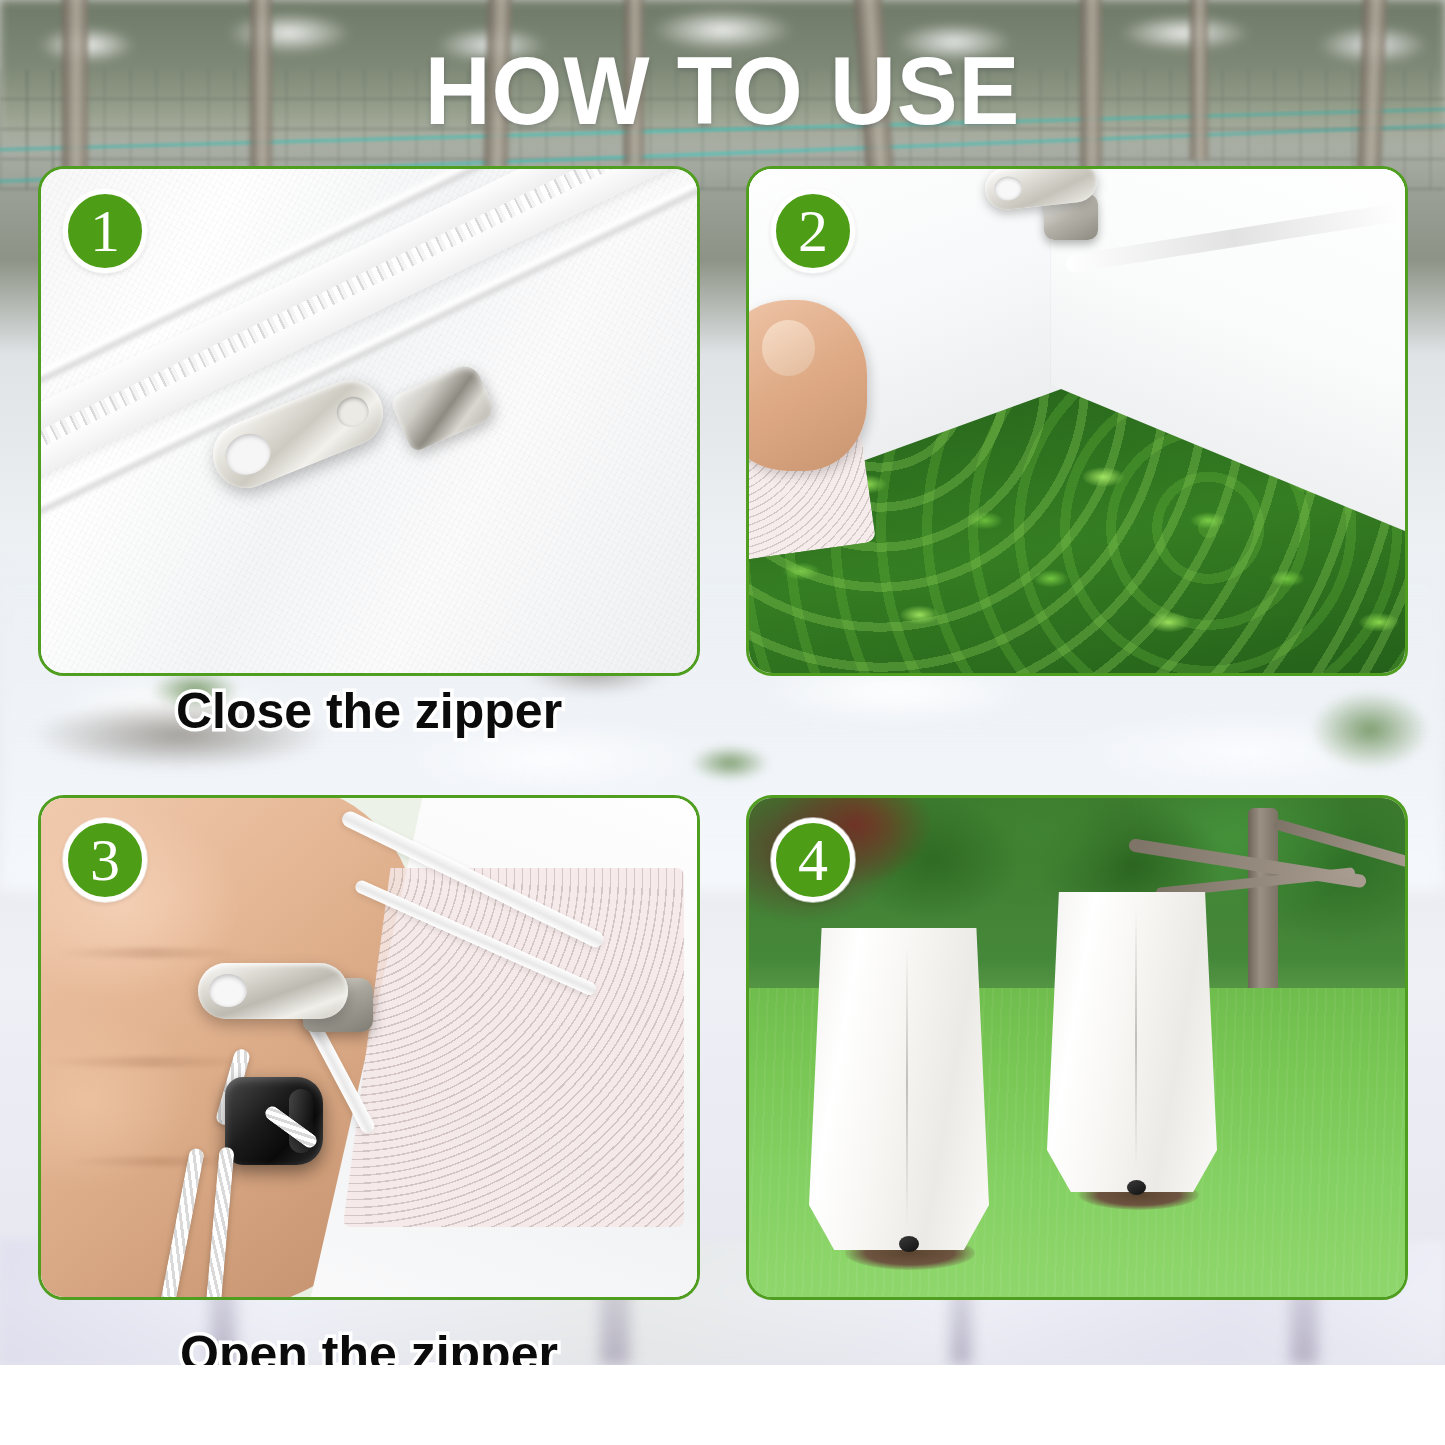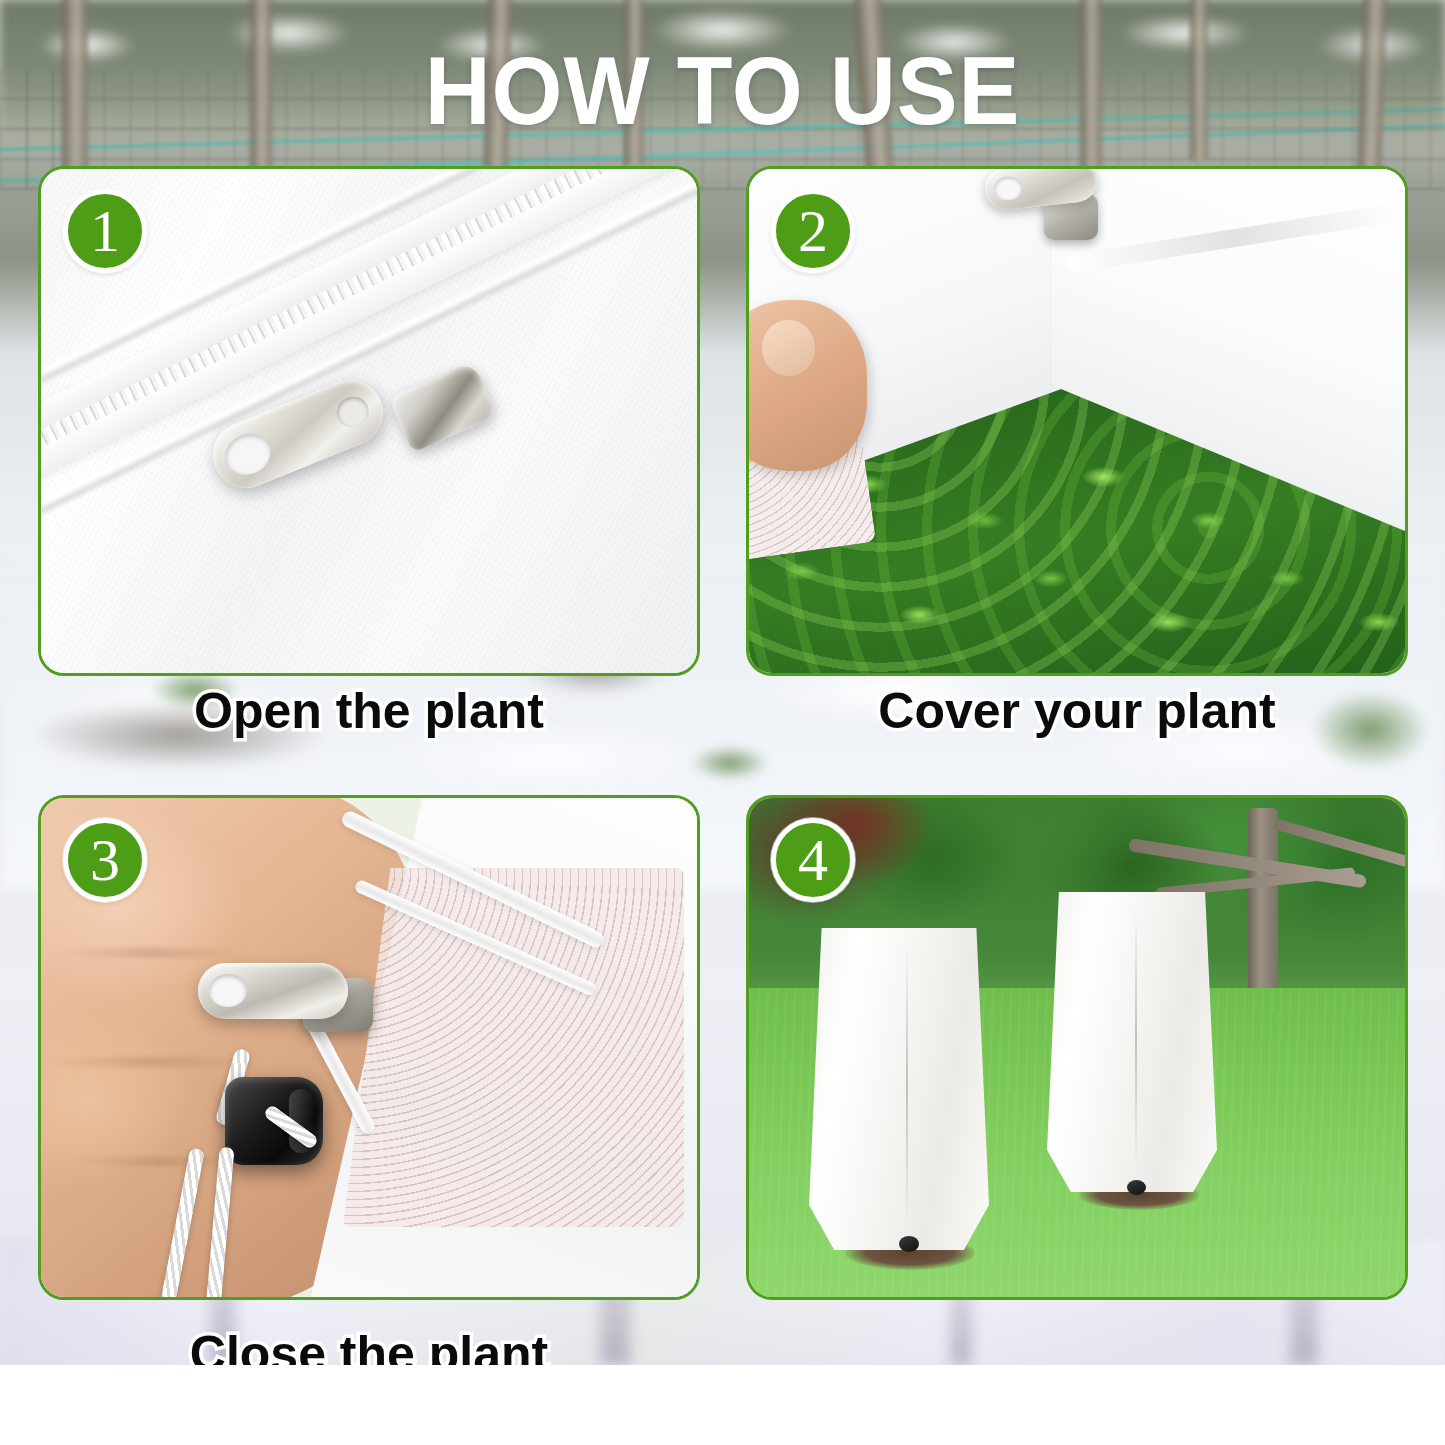--- a/index.html
+++ b/index.html
@@ -495,40 +495,39 @@
       <div class="zip-seam" style="top:44%; transform:rotate(-26deg); transform-origin:left center;"></div>
       <div class="zip-tape">
         <div class="zip-teeth"></div>
       </div>
       <div class="zip-seam" style="top:70%; transform:rotate(-26deg); transform-origin:left center;"></div>
       <div class="slider-body" style="left:356px; top:208px; transform:rotate(-24deg);"></div>
       <div class="puller" style="left:168px; top:232px; transform:rotate(-22deg);"></div>
     </div>
     <div class="badge badge-pos">1</div>
   </div>
-  <div class="caption" style="left:38px; top:682px; width:662px;">Open the plant</div>
+  <div class="caption" style="left:38px; top:682px; width:662px;">Close the zipper</div>
 
   <div class="panel" style="left:746px; top:166px; width:662px; height:510px;">
     <div class="panel-photo">
       <div class="p2-white"></div>
       <div class="p2-plant">
         <div class="p2-leafdots"></div>
       </div>
       <div class="p2-flapL"></div>
       <div class="p2-flapR"></div>
       <div class="p2-mesh"></div>
       <div class="p2-hand"></div>
       <div class="p2-nail"></div>
       <div class="p2-zipline"></div>
       <div class="p2-zipslider"></div>
       <div class="p2-zippull"></div>
     </div>
     <div class="badge badge-pos">2</div>
   </div>
-  <div class="caption" style="left:746px; top:682px; width:662px;">Cover your plant</div>
 
   <div class="panel" style="left:38px; top:795px; width:662px; height:505px;">
     <div class="panel-photo">
       <div style="position:absolute;inset:0;background:linear-gradient(160deg,#eef3e9,#e7efe2);"></div>
       <div class="p3-hand"></div>
       <div class="p3-fingerline" style="left:2%;  top:30%; width:30%; height:10px;"></div>
       <div class="p3-fingerline" style="left:0%;  top:52%; width:34%; height:10px;"></div>
       <div class="p3-fingerline" style="left:4%;  top:72%; width:28%; height:9px;"></div>
       <div class="p3-fabric"></div>
       <div class="p3-meshzone"></div>
@@ -538,21 +537,21 @@
       <div class="cord" style="left:28%; top:50%; width:16px; height:78px; transform:rotate(16deg);"></div>
       <div class="p3-slider"></div>
       <div class="p3-pull"></div>
       <div class="p3-cordlock"></div>
       <div class="cord" style="left:20%; top:70%; width:15px; height:190px; transform:rotate(11deg);"></div>
       <div class="cord" style="left:26%; top:70%; width:15px; height:175px; transform:rotate(5deg);"></div>
       <div class="cord" style="left:37%; top:60%; width:14px; height:60px; transform:rotate(-54deg);"></div>
     </div>
     <div class="badge badge-pos">3</div>
   </div>
-  <div class="caption" style="left:38px; top:1325px; width:662px;">Close the plant</div>
+  <div class="caption" style="left:38px; top:1325px; width:662px;">Open the zipper</div>
 
   <div class="panel" style="left:746px; top:795px; width:662px; height:505px;">
     <div class="panel-photo">
       <div class="p4-sky"></div>
       <div class="p4-trees"></div>
       <div class="p4-trunk" style="left:76%; top:2%;  width:30px; height:62%;"></div>
       <div class="p4-branch" style="left:58%; top:8%;  width:240px; height:13px; transform:rotate(9deg);"></div>
       <div class="p4-branch" style="left:62%; top:18%; width:200px; height:10px; transform:rotate(-6deg);"></div>
       <div class="p4-branch" style="left:80%; top:4%;  width:150px; height:11px; transform:rotate(16deg);"></div>
       <div class="p4-flowers"></div>

